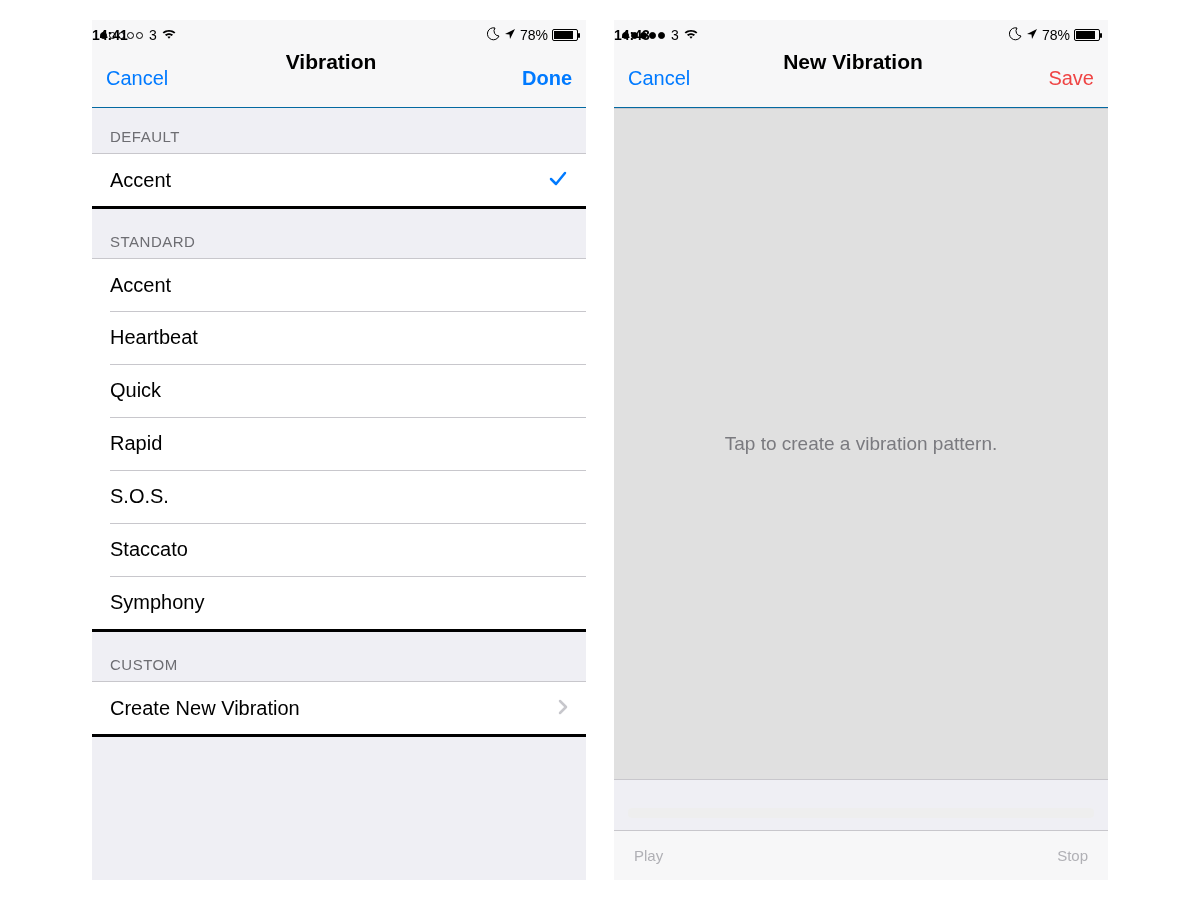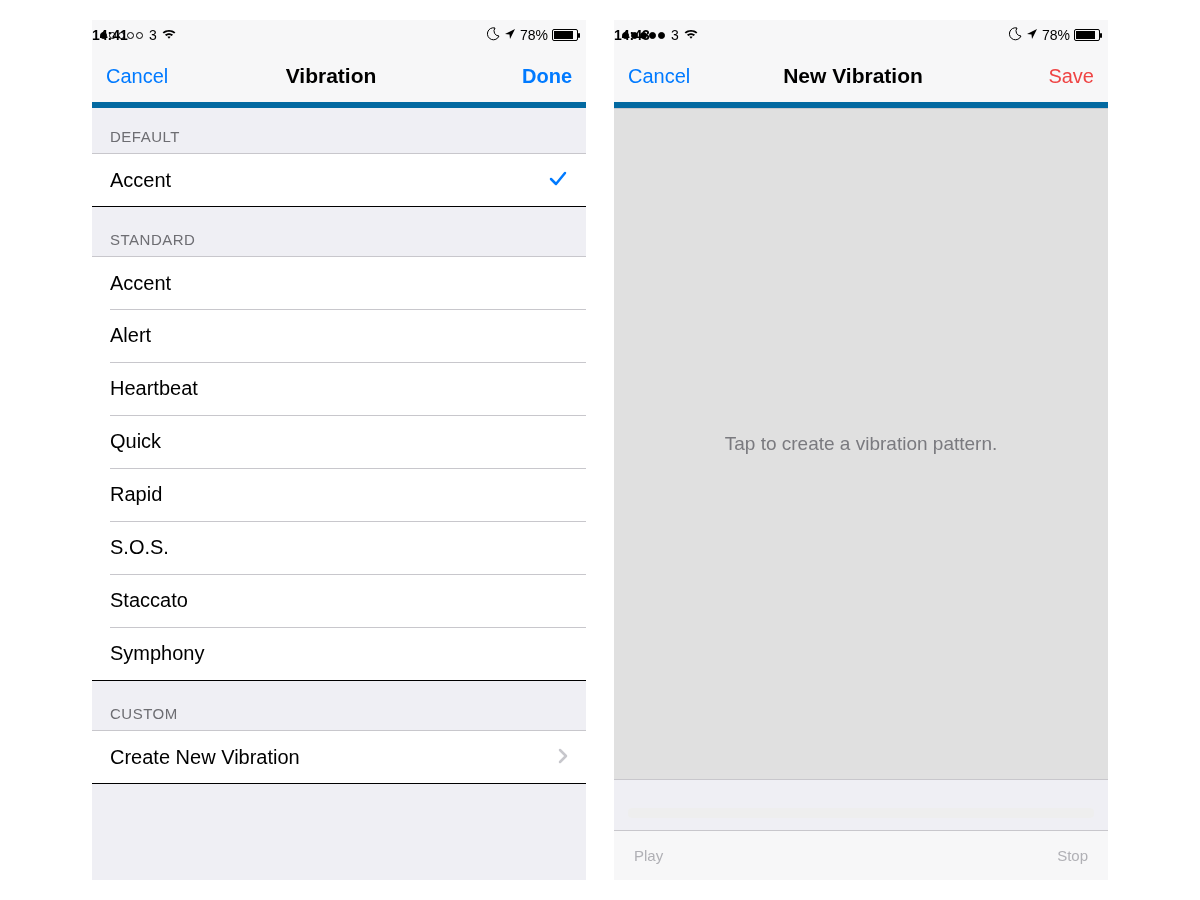--- a/index.html
+++ b/index.html
@@ -19,36 +19,36 @@
   .carrier { font-size:14px; margin-left:2px; }
   .wifi-icon { width:16px; height:12px; }
   .moon-icon { width:14px; height:14px; }
   .loc-icon  { width:12px; height:12px; }
   .batt-pct  { font-size:14px; }
   .battery   { width:26px; height:12px; border:1px solid #000; border-radius:2px; position:relative; }
   .battery::after{ content:""; position:absolute; right:-3px; top:3px; width:2px; height:5px; background:#000; border-radius:1px;}
   .battery .fill{ position:absolute; left:1px; top:1px; bottom:1px; width:78%; background:#000; }
 
   
-  .navbar { height: 58px; background:#f7f7f8; border-bottom:6px solid #0369a1; display:flex; align-items:center; justify-content:space-between; padding:0 14px; position:relative;}
+  .navbar { height: 58px; background:#f7f7f8; border-bottom:1px solid #0369a1; display:flex; justify-content:space-between; padding:0 14px; position:relative;}
   .nav-title { position:absolute; left:0; right:16px; text-align:center; font-size:21px; font-weight:600; color:#000; pointer-events:none;}
   .nav-btn { font-size:20px; color:#007aff; background:none; border:none; cursor:pointer; }
   .nav-btn.save { color:#007aff; font-weight:700; }
   .nav-btn.disabled { color:#ef4444; cursor:default;margin-left:36px; }
 
   
   .content { position:absolute; top:88px; left:0; right:0; bottom:0; overflow:hidden; }
   .section-header { font-size:15px; color:#6d6d72; text-transform:uppercase; letter-spacing:0.5px; padding:24px 18px 8px; background:#efeff4; }
   .section-header.first { padding-top:20px; }
   .cell-group { background:#fff; }
   .cell { height:53px; display:flex; align-items:center; justify-content:space-between; padding:0 18px; font-size:20px; color:#000; border-top:1px solid #c8c7cc; cursor:pointer;}
   .cell:first-child{ border-top:1px solid #c8c7cc; }
   .cell + .cell { border-top:none; position:relative;}
   .cell + .cell::before{content:""; position:absolute; left:18px; right:0; top:0; height:1px; background:#c8c7cc;}
-  .cell-group { border-bottom:1px solid #000000; }
+  .cell-group { border-bottom:3px solid #000000; }
   .check { width:20px; height:20px; }
   .chev  { width:10px; height:16px; }
 
   
   .tap-area { position:absolute; top:0; left:0; right:0; bottom:100px; background:#e0e0e0; display:flex; align-items:center; justify-content:center; border-top:1px solid #c8c7cc; border-bottom:1px solid #c8c7cc;}
   .tap-text { color:#7a7a7f; font-size:19px; }
   .progress-strip { position:absolute; left:14px; right:14px; bottom:62px; height:10px; background:#eeeeee; border-radius:4px; }
   .toolbar { position:absolute; left:0; right:0; bottom:0; height:50px; background:#f7f7f8; border-top:1px solid #c8c7cc; display:flex; align-items:center; justify-content:space-between; padding:0 20px;}
   .tool-btn { font-size:15px; color:#b0b0b5; background:none; border:none; cursor:default; }
 
@@ -112,23 +112,20 @@
           </span>
         </div>
       </div>
 
       <div class="section-header">STANDARD</div>
       <div class="cell-group">
         <div class="cell">
             <span>Accent</span>
           </div>
         <div class="cell">
-            <span>Alert</span>
-          </div>
-        <div class="cell">
             <span>Heartbeat</span>
           </div>
         <div class="cell">
             <span>Quick</span>
           </div>
         <div class="cell">
             <span>Rapid</span>
           </div>
         <div class="cell">
             <span>S.O.S.</span>

